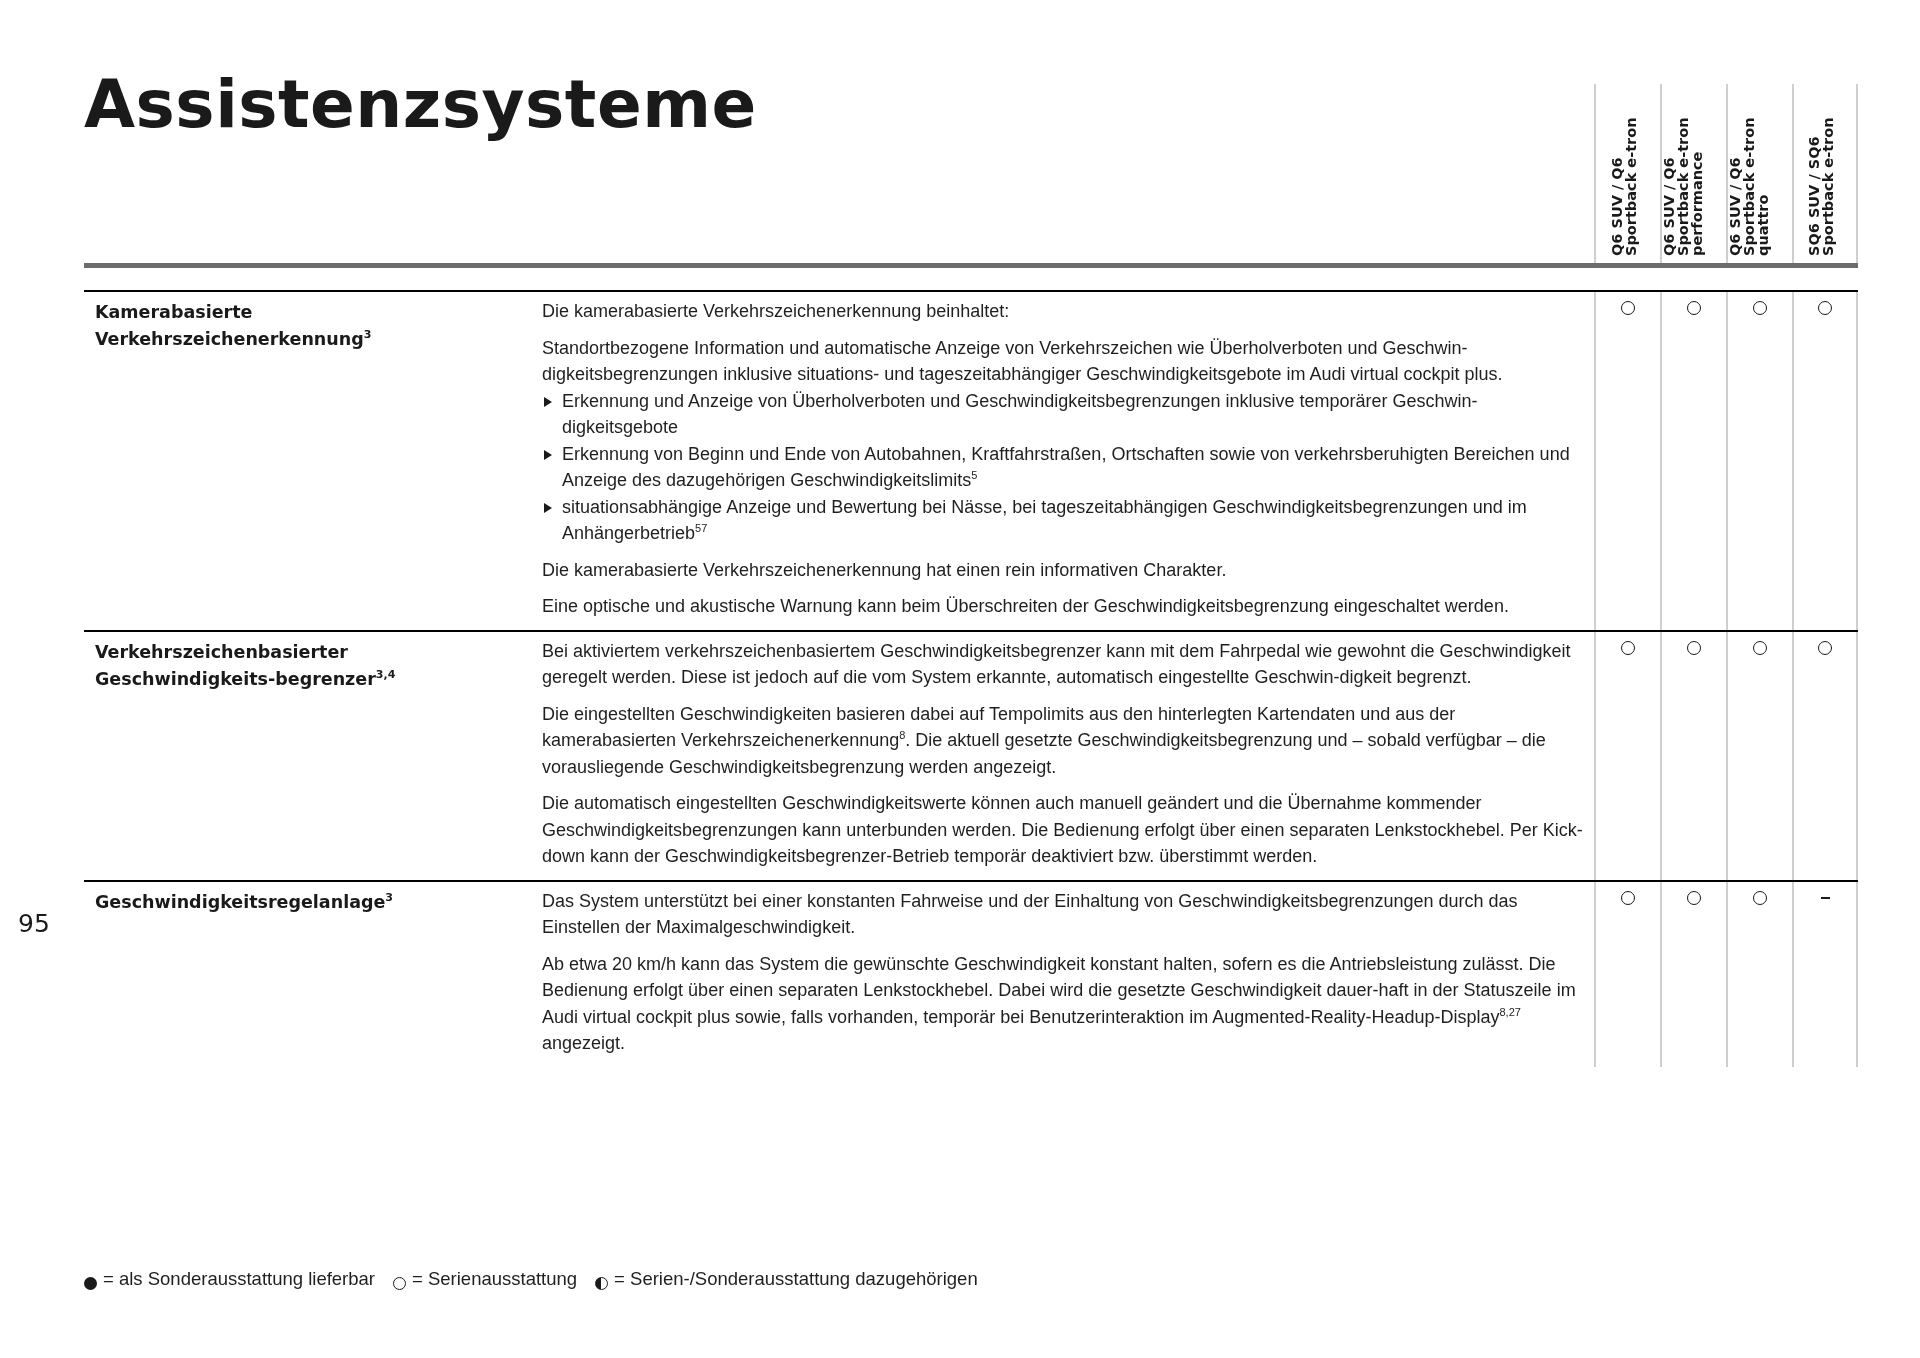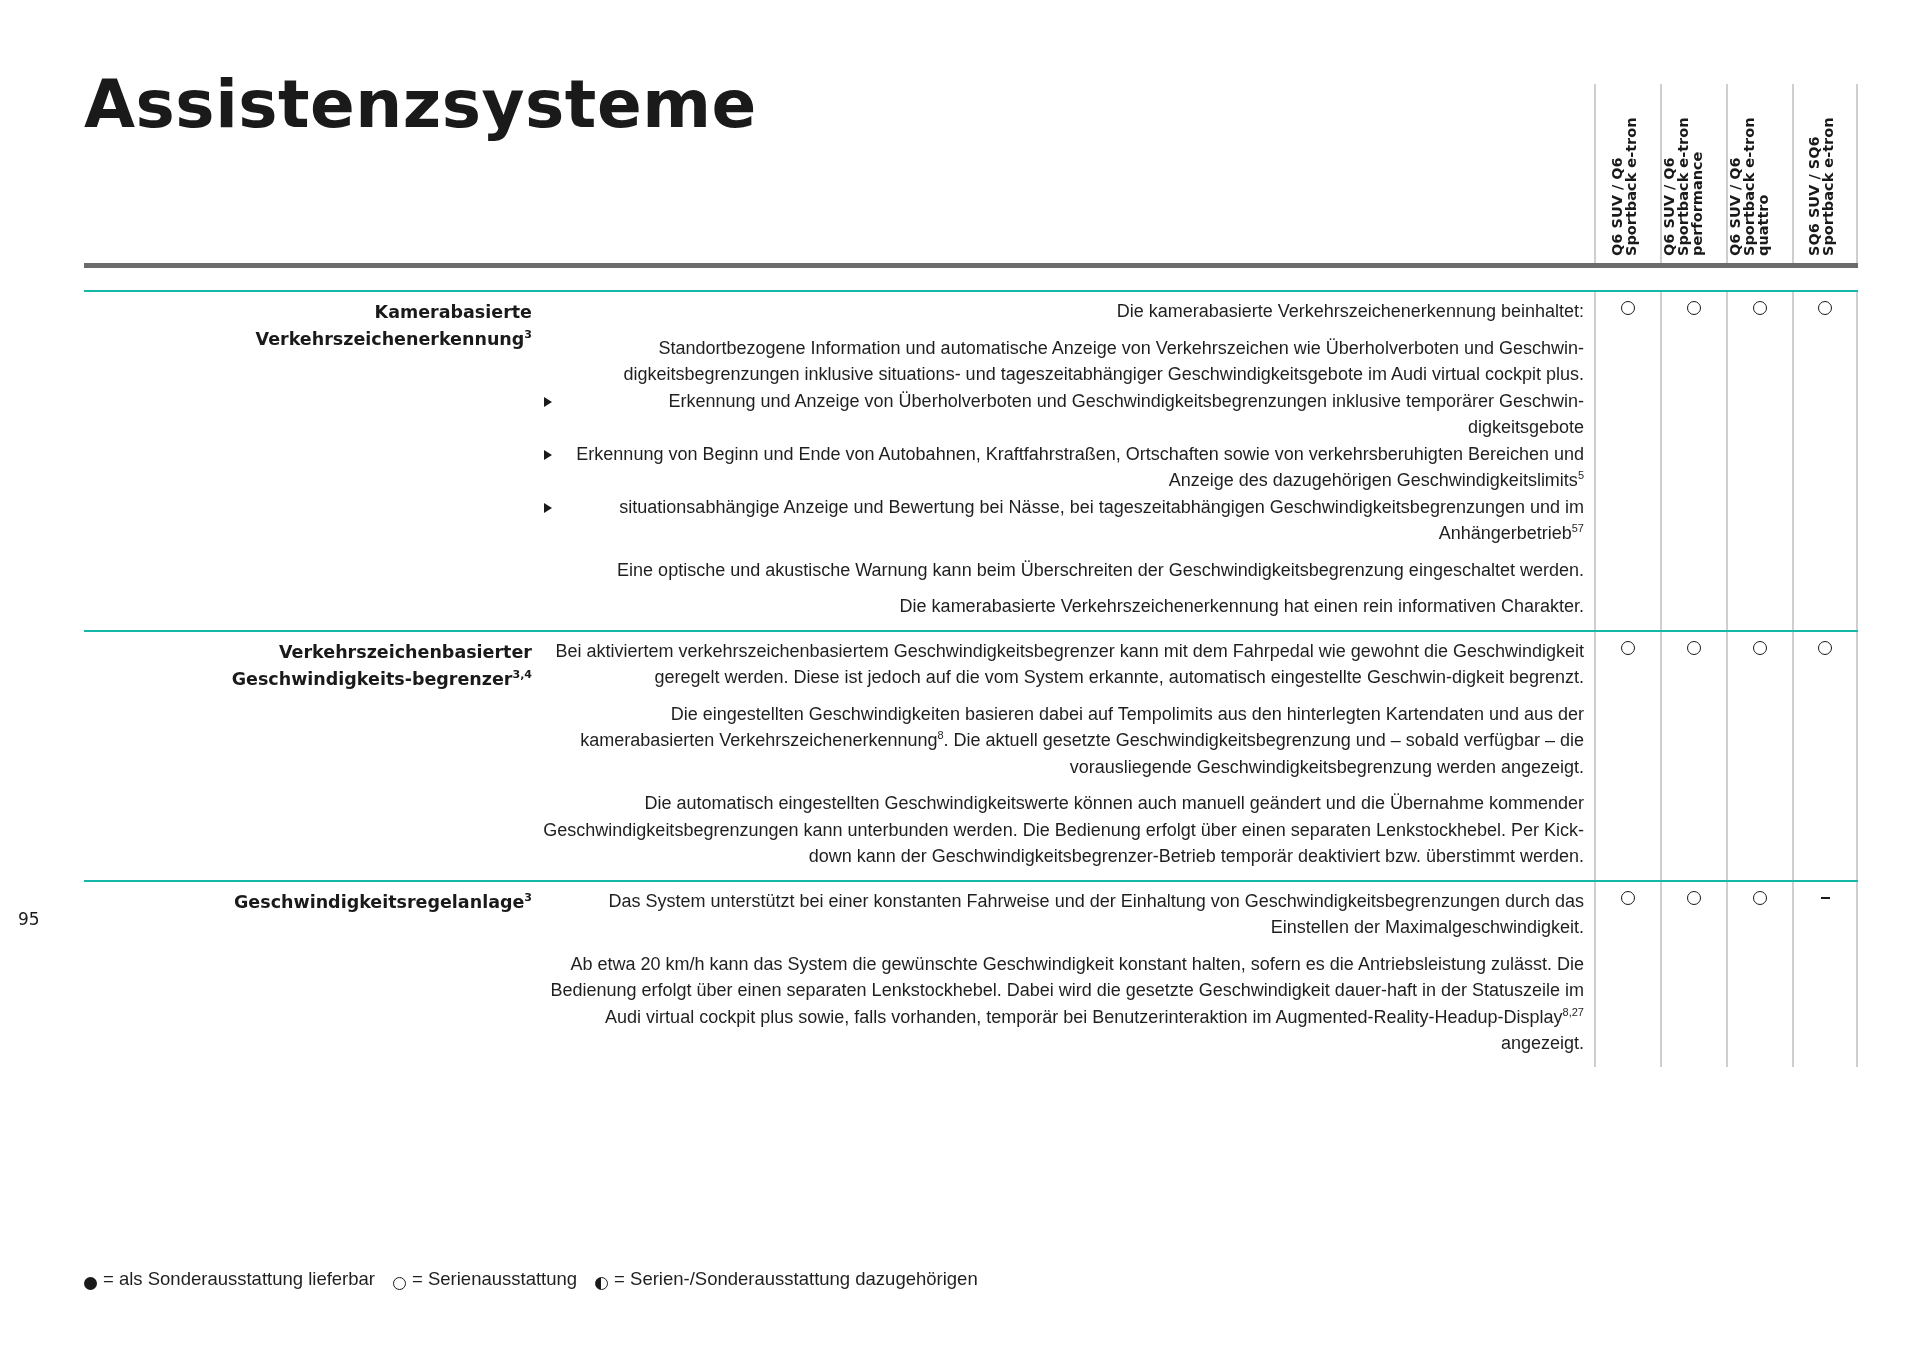--- a/index.html
+++ b/index.html
@@ -29,21 +29,21 @@
   }
 
   .header-rule {
     position: absolute; left: 84px; top: 263px; width: 1774px; height: 5px; background: #6b6b6b;
   }
 
   .table {
     position: absolute; left: 84px; top: 290px; width: 1774px;
   }
   .row {
-    display: flex; border-top: 2px solid #14b8a6; position: relative; text-align: right;
+    display: flex; border-top: 2px solid #000000; position: relative;
   }
   .row .feature {
     width: 458px; padding: 7px 10px 0 11px;
     font-size: 17.5px; font-weight: bold; line-height: 27px;
   }
   .row .desc {
     width: 1052px; padding: 6px 10px 6px 0;
     font-family: "Liberation Sans", sans-serif;
     font-size: 18px; line-height: 26.5px; color: #1f1f1f;
   }
@@ -64,21 +64,21 @@
   }
   .mark:last-child { border-right: 2px solid #cfcfcf; }
   .circle-open {
     display: inline-block; width: 14px; height: 14px; border: 1.6px solid #1a1a1a; border-radius: 50%;
   }
   .dash {
     display: inline-block; width: 9px; height: 2.5px; background: #1a1a1a; margin-top: 7px; vertical-align: top;
   }
 
   .page-number {
-    position: absolute; left: 18px; top: 909px; font-size: 17px; color: #1a1a1a;
+    position: absolute; left: 18px; top: 909px; font-size: 25px; color: #1a1a1a;
   }
 
   .legend {
     position: absolute; left: 84px; top: 1268px;
     font-family: "Liberation Sans", sans-serif; font-size: 18.5px; color: #1f1f1f;
     display: flex; align-items: center; white-space: nowrap;
   }
   .legend-item { display: flex; align-items: flex-end; margin-right: 18px; }
   .legend-item .sym { margin-right: 6px; display: inline-block; }
   .sym-filled { width: 13px; height: 13px; border-radius: 50%; background: #1a1a1a; }
@@ -122,22 +122,22 @@
       <span>Kamerabasierte Verkehrszeichenerkennung</span><sup>3</sup>
     </div>
     <div class="desc">
       <p>Die kamerabasierte Verkehrszeichenerkennung beinhaltet:</p>
       <p>Standortbezogene Information und automatische Anzeige von Verkehrszeichen wie Überholverboten und Geschwin-digkeitsbegrenzungen inklusive situations- und tageszeitabhängiger Geschwindigkeitsgebote im Audi virtual cockpit plus.</p>
       <ul>
         <li><span class="bullet"></span><span>Erkennung und Anzeige von Überholverboten und Geschwindigkeitsbegrenzungen inklusive temporärer Geschwin-digkeitsgebote</span></li>
         <li><span class="bullet"></span><span>Erkennung von Beginn und Ende von Autobahnen, Kraftfahrstraßen, Ortschaften sowie von verkehrsberuhigten Bereichen und Anzeige des dazugehörigen Geschwindigkeitslimits</span><sup>5</sup></li>
         <li><span class="bullet"></span><span>situationsabhängige Anzeige und Bewertung bei Nässe, bei tageszeitabhängigen Geschwindigkeitsbegrenzungen und im Anhängerbetrieb</span><sup>57</sup></li>
       </ul>
+      <p>Die kamerabasierte Verkehrszeichenerkennung hat einen rein informativen Charakter.</p>
       <p>Eine optische und akustische Warnung kann beim Überschreiten der Geschwindigkeitsbegrenzung eingeschaltet werden.</p>
-      <p>Die kamerabasierte Verkehrszeichenerkennung hat einen rein informativen Charakter.</p>
     </div>
     <div class="marks">
       <div class="mark"><span class="circle-open"></span></div>
       <div class="mark"><span class="circle-open"></span></div>
       <div class="mark"><span class="circle-open"></span></div>
       <div class="mark"><span class="circle-open"></span></div>
     </div>
   </div>
 
   <div class="row">

